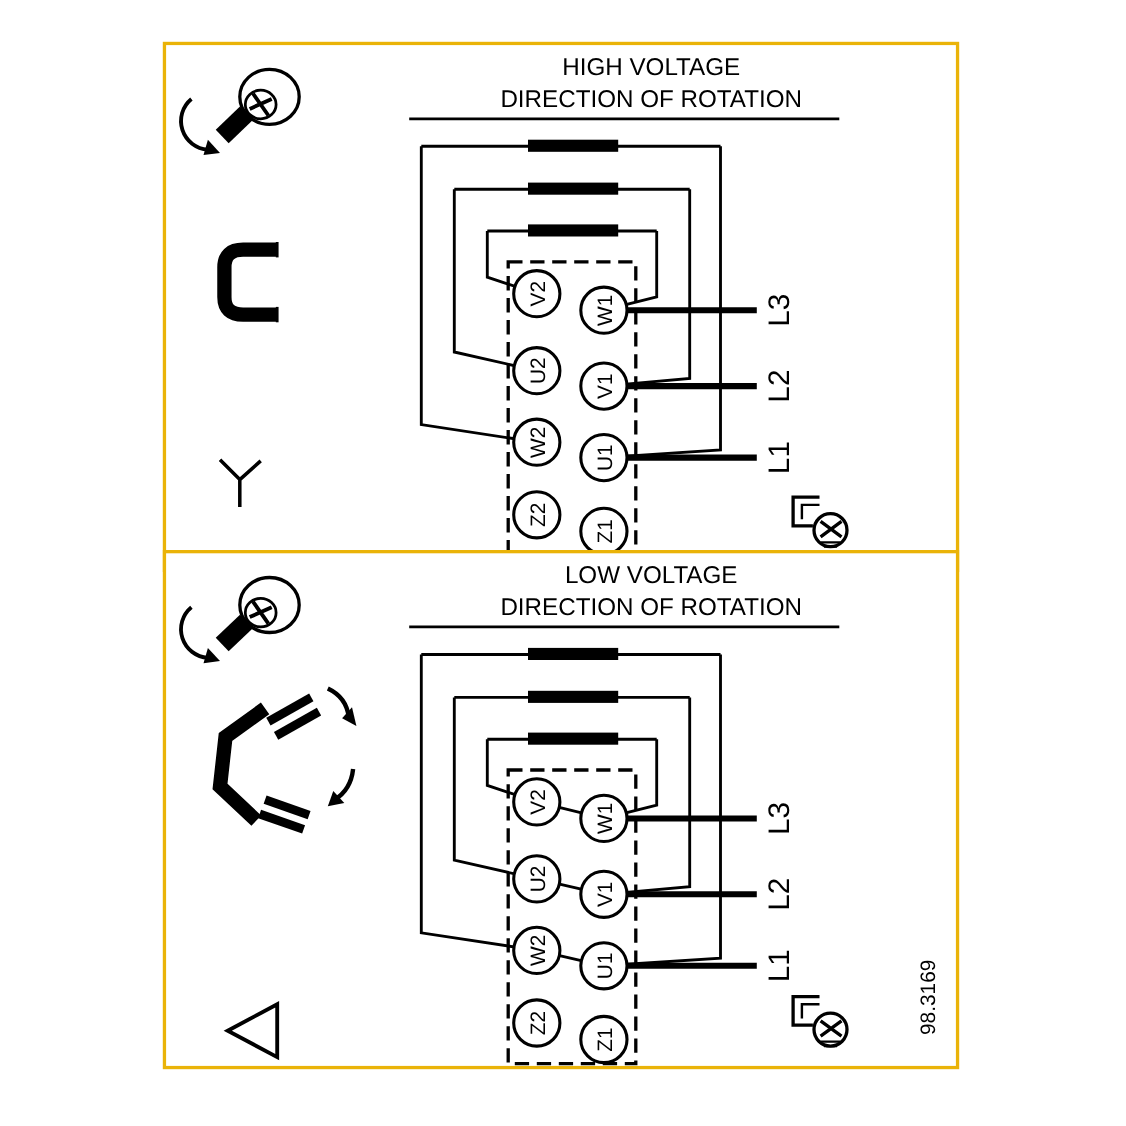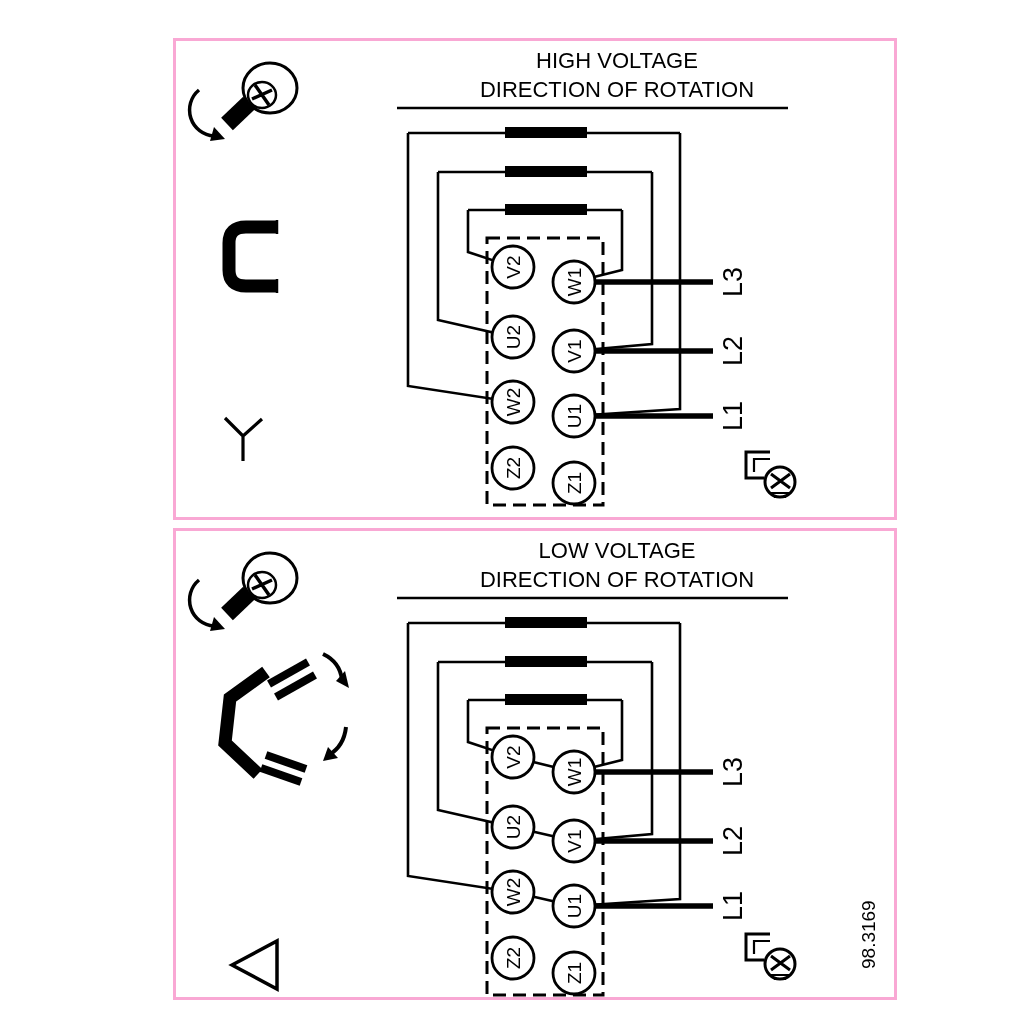--- a/index.html
+++ b/index.html
@@ -3,24 +3,24 @@
 <meta charset="utf-8">
 <style>
   html,body { margin:0; padding:0; background:#ffffff; }
   .page {
     position:relative; width:1024px; height:1024px;
     background:#ffffff; overflow:hidden;
     font-family:"Liberation Sans", sans-serif; color:#000;
   }
   .panel {
     position:absolute; left:148px; width:718px;
-    border:3px solid #f9a8d4; background:#fff;margin-left:25px;
+    border:3px solid #eab308; background:#fff;
   }
   #panel-high { top:38px;  height:476px; }
-  #panel-low  { top:528px; height:466px; }
+  #panel-low  { top:500px; height:466px; }
   .panel svg { display:block; }
 
   .t-title { font-family:"Liberation Sans",sans-serif; font-size:22px; fill:#000; text-anchor:middle; }
   .t-term  { font-family:"Liberation Sans",sans-serif; font-size:19px; fill:#000; text-anchor:middle; }
   .t-line  { font-family:"Liberation Sans",sans-serif; font-size:27px; fill:#000; text-anchor:middle; }
   .t-fig   { font-family:"Liberation Sans",sans-serif; font-size:19px; fill:#000; text-anchor:start; }
 
   .wire path   { stroke:#000; stroke-width:2.6; fill:none; }
   .supply line { stroke:#000; stroke-width:5.5; }
   .bars rect   { fill:#000; stroke:none; }

